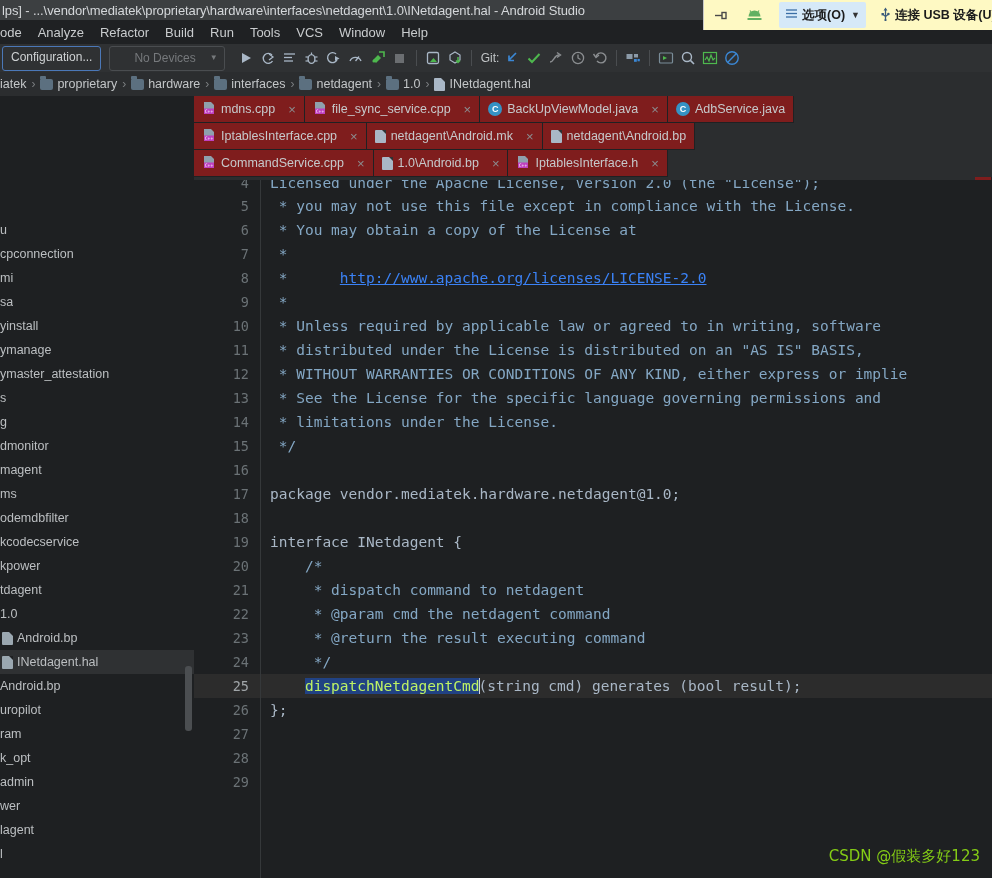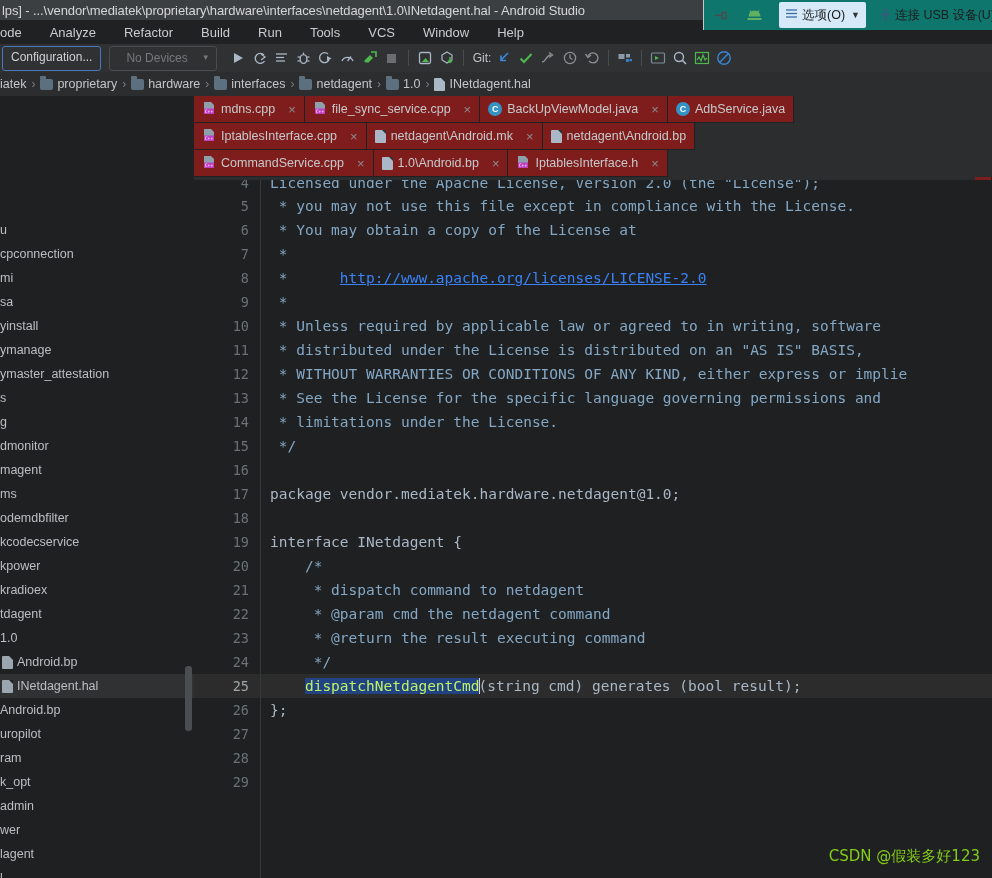--- a/index.html
+++ b/index.html
@@ -24,21 +24,21 @@
   }
   .titlebar .title {
     font-size: 13px; color: #d4d7da; white-space: nowrap;
     padding-left: 2px; letter-spacing: -0.1px;
   }
 
   
   .menubar {
     position: absolute; top: 20px; left: 0; width: 992px; height: 24px;
     background: #1f2123;
-    display: flex; align-items: center; gap: 12px;
+    display: flex; align-items: center; gap: 0px;
     overflow: hidden;
   }
   .menu-item {
     font-size: 13px; color: #c9ccce; padding: 2px 8px; white-space: nowrap;
     cursor: default;
   }
   .menu-item:first-child { padding-left: 0; }
 
   
   .toolbar {
@@ -59,21 +59,21 @@
     height: 19px; line-height: 16px;
     white-space: nowrap;
   }
   .devices-btn {
     margin-left: 8px;
     border: 1px solid #4a4d50;
     border-radius: 3px;
     background: #2f3133;
     color: #76797c;
     font-size: 12px;
-    padding: 2px 6px 2px 16px;
+    padding: 2px 6px 2px 24px;
     height: 19px; line-height: 16px;
     display: flex; align-items: center; gap: 14px;
     white-space: nowrap;
   }
   .tb-ico {
     width: 22px; height: 22px;
     display: inline-flex; align-items: center; justify-content: center;
     flex: none;
   }
   .tb-sep { width: 1px; height: 16px; background: #4a4d50; margin: 0 5px; flex: none; }
@@ -219,24 +219,25 @@
   .lnk { color: #3b82f6; text-decoration: underline; }
   .sel { background: #214283; color: #bef264; }
   .caret {
     display: inline-block; width: 1px; height: 16px; background: #cfd4d8;
     vertical-align: -3px; margin: 0 -1px;
   }
 
   
   .overlay-bar {
     position: absolute; top: 0; left: 703px; width: 289px; height: 30px;
-    background: #0f766e;
+    background: #fef9c3;
     display: flex; align-items: center;
     border-left: 1px solid #c8c8c8;
     box-sizing: border-box;
+    font-weight: bold;
   }
   .ov-btn {
     display: flex; align-items: center; gap: 4px;
     height: 26px; padding: 0 6px; margin: 0 1px;
     font-size: 12.5px; color: #1c1c1c; white-space: nowrap;
     border-radius: 2px;
   }
   .ov-btn.hl { background: #d6e9f8; }
   .ov-sep { width: 1px; height: 20px; background: #cfcfcf; margin: 0 3px; }
   .ov-caret { font-size: 9px; color: #333; margin-left: 2px; }
@@ -516,23 +517,20 @@
           <span class="tree-label">ms</span>
         </div>
         <div class="tree-row">
           <span class="tree-label">odemdbfilter</span>
         </div>
         <div class="tree-row">
           <span class="tree-label">kcodecservice</span>
         </div>
         <div class="tree-row">
           <span class="tree-label">kpower</span>
-        </div>
-        <div class="tree-row">
-          <span class="tree-label">kradioex</span>
         </div>
         <div class="tree-row">
           <span class="tree-label">tdagent</span>
         </div>
         <div class="tree-row">
           <span class="tree-label">1.0</span>
         </div>
         <div class="tree-row">
           <span class="bp-ico"></span>
           <span class="tree-label">Android.bp</span>

